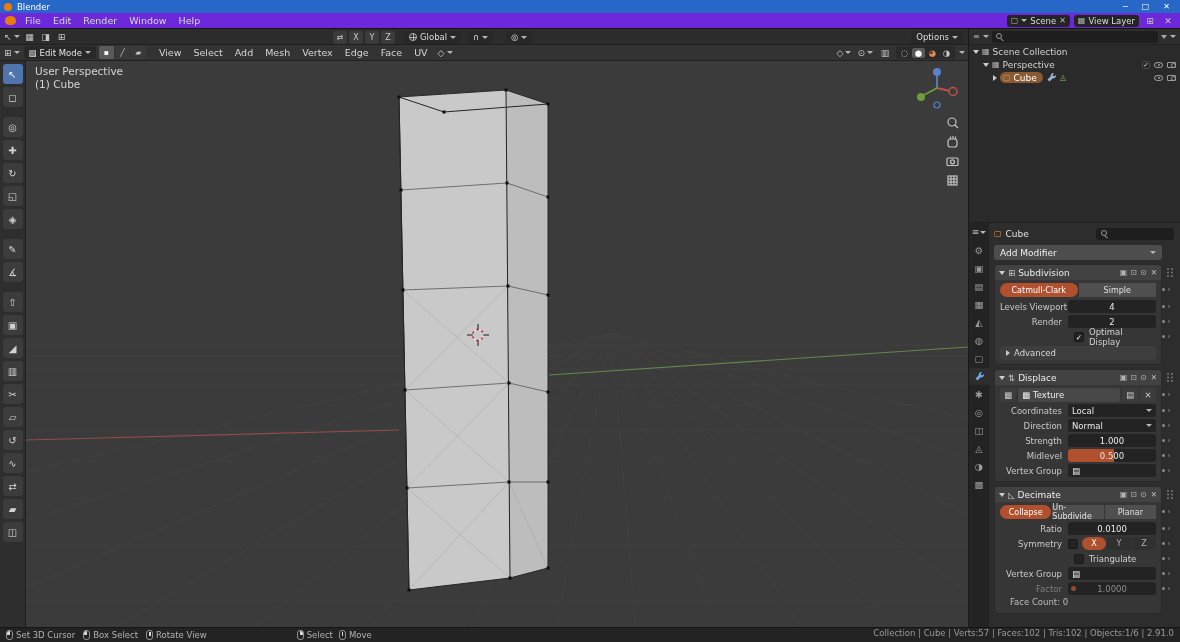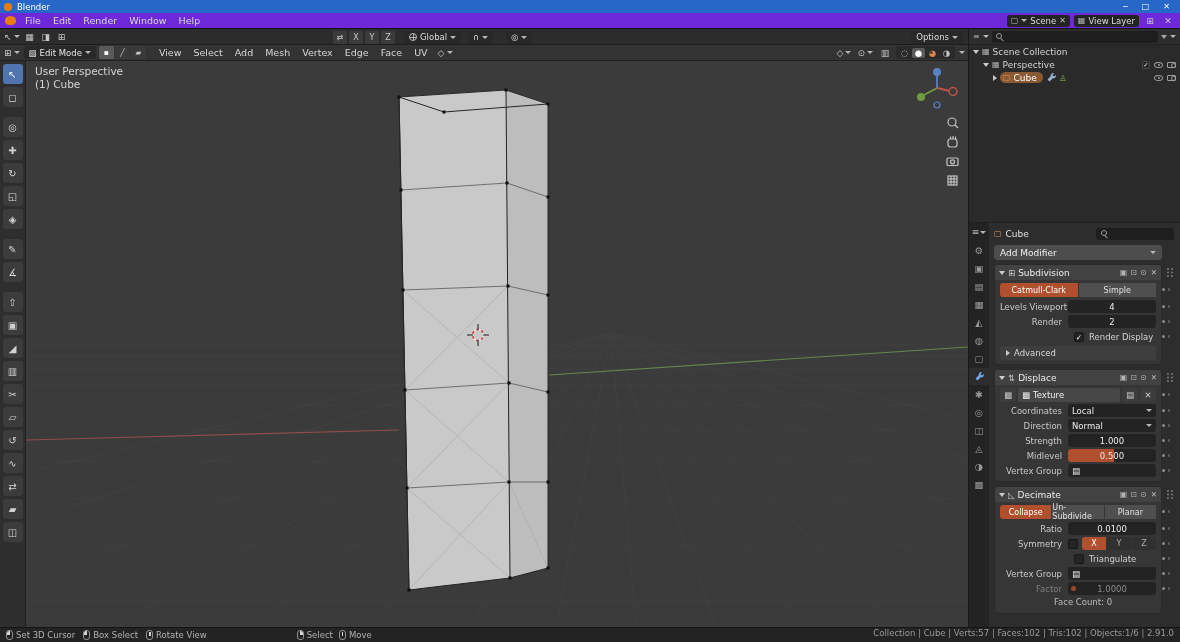--- a/index.html
+++ b/index.html
@@ -156,36 +156,36 @@
   .pfield.dis::before { content:""; position:absolute; left:3px; top:4px; width:5px; height:5px; border-radius:50%;
                         background:#b0502e; opacity:.85; }
   .dots2 { position:absolute; right:-14px; top:4.5px; display:flex; gap:2.5px; align-items:center; }
   .dots2 i { display:block; width:3.5px; height:3.5px; border-radius:50%; background:#8b8b8b; }
   .dots2 i:last-child { width:2.5px; height:2.5px; background:#5b5b5b; }
   .segrow { display:flex; gap:1px; height:14px; margin-bottom:1px; position:relative; }
   .seg { flex:1; background:#4f4f4f; display:flex; align-items:center; justify-content:center; font-size:8px;
          color:#e0e0e0; }
   .seg:first-child { border-radius:3px 0 0 3px; }
   .seg:last-child { border-radius:0 3px 3px 0; }
-  .seg.active { background:#b0502e; color:#fff; }
+  .seg.active { background:#b0502e; color:#fff;border-radius:7px; }
   .seg.off { background:#303030; color:#b0b0b0; }
   .chkrow { display:flex; align-items:center; gap:5px; height:13px; padding-left:74px; font-size:8.5px;
             color:#d2d2d2; position:relative; }
   .chk { width:10px; height:10px; background:#242424; border:1px solid #171717; border-radius:2px; color:#fff;
          font-size:7.5px; line-height:9px; text-align:center; flex:none; }
   .subbar { height:14px; background:#3e3e3e; border-radius:3px; display:flex; align-items:center; gap:4px;
             padding:0 6px; font-size:8.5px; color:#d8d8d8; margin-top:1px; }
   .texrow { display:flex; gap:2px; height:14px; align-items:center; position:relative; }
   .tex-btn { width:16px; height:14px; background:#3c3c3c; border-radius:2px; display:flex; align-items:center;
              justify-content:center; font-size:8.5px; color:#c9c9c9; flex:none; }
   .tex-name { flex:1; height:14px; background:#474747; border-radius:2px; display:flex; align-items:center;
               gap:3px; padding:0 4px; font-size:8.5px; color:#eee; }
   .symwrap { display:flex; flex:1; gap:4px; align-items:center; }
   .sym-seg { display:flex; gap:1px; flex:1; height:13px; }
-  .pnote { font-size:8.5px; color:#bdbdbd; padding-left:10px; height:12px;text-align:center; }
+  .pnote { font-size:8.5px; color:#bdbdbd; padding-left:10px; height:12px; }
 
   
   .statusbar { position:absolute; left:0; top:627px; width:1180px; height:15px; background:#232323;
                border-top:1px solid #151515; display:flex; font-size:8.5px; color:#b2b2b2;
                padding:0 6px; }
   .hint { display:flex; align-items:center; gap:3px; }
   .g8 { margin-left:8px; } .g90 { margin-left:90px; } .g6 { margin-left:6px; }
   .mouse { width:7px; height:10px; border:1px solid #909090; border-radius:3px; position:relative; flex:none; }
   .mouse.l::before { content:""; position:absolute; left:0; top:0; width:2.5px; height:4px; background:#d8d8d8;
                      border-radius:2.5px 0 0 0; }
@@ -592,21 +592,21 @@
             <div class="pfield">
                 <span class="v">2</span>
               </div>
             <span class="dots2">
                 <i></i>
                 <i></i>
               </span>
           </div>
           <div class="chkrow">
             <span class="chk">✓</span>
-            <span>Render Display</span>
+            <span>Optimal Display</span>
             <span class="dots2">
                 <i></i>
                 <i></i>
               </span>
           </div>
           <div class="subbar">
             <i class="trir"></i>
             <span>Advanced</span>
           </div>
         </div>

